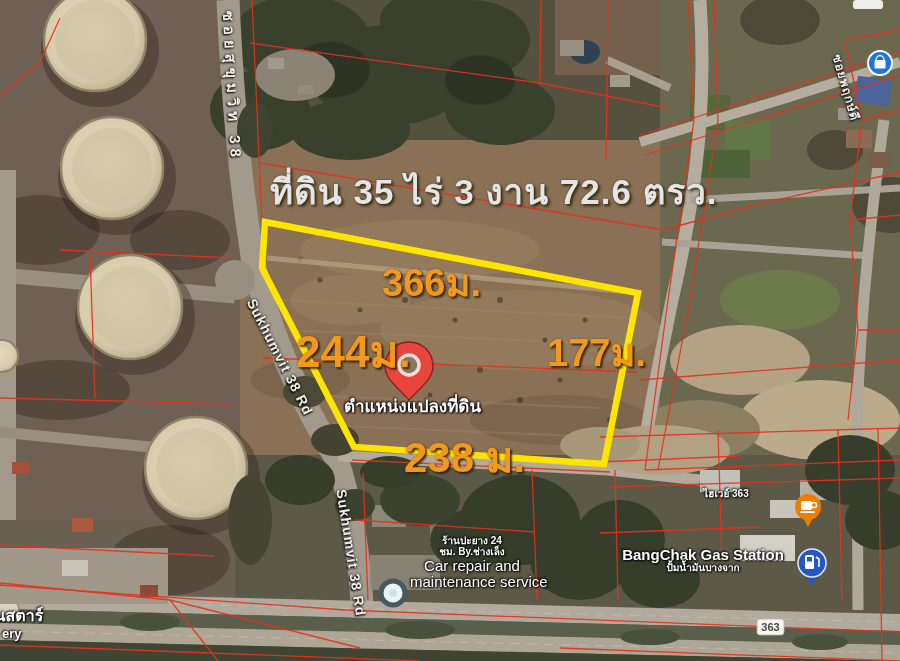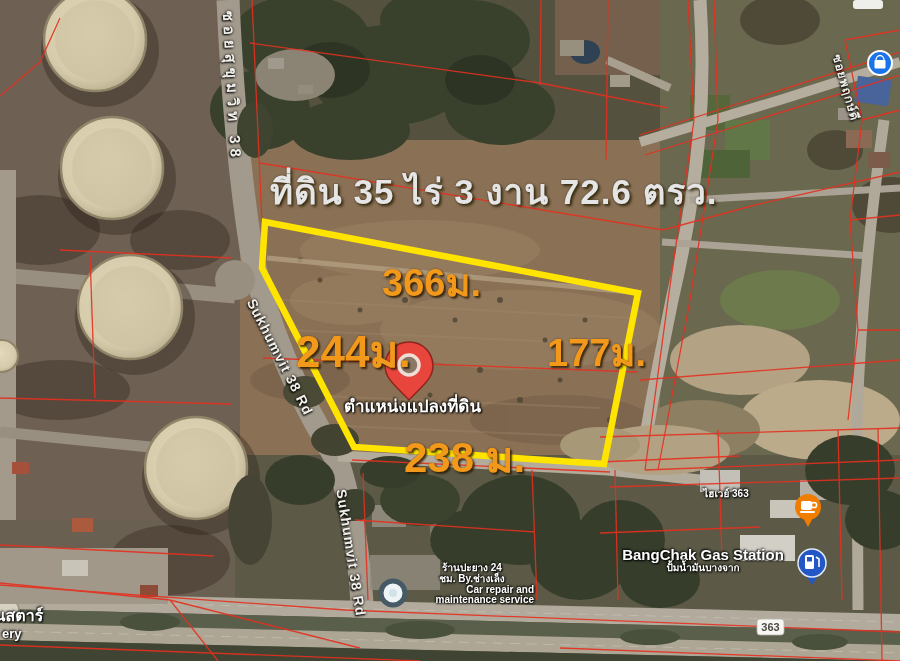--- a/index.html
+++ b/index.html
@@ -9,21 +9,21 @@
   .lbl{position:absolute;white-space:nowrap;font-weight:bold;pointer-events:none;}
   .dim{color:#f2991b;text-shadow:2px 2px 2px rgba(40,25,0,.8),0 0 2px rgba(60,40,0,.6);}
   .title{color:#e5e5e5;font-size:35px;letter-spacing:1px;
          text-shadow:2px 2px 3px rgba(40,30,0,.85),0 0 2px rgba(0,0,0,.5);}
   .white{color:#fff;text-shadow:0 0 3px #000,1px 1px 2px #000,-1px -1px 2px rgba(0,0,0,.7);}
   .road-lbl{color:#f2f0ea;font-size:14px;letter-spacing:1px;
             text-shadow:0 0 3px #000,1px 1px 2px #000;}
   .poi-text{text-align:center;line-height:1.08;}
   .poi-text .l1{font-size:15px;}
   .poi-text .l2{font-size:10px;}
-  .poi-text .l3{font-size:10px;font-weight:bold;text-align:right;}
+  .poi-text .l3{font-size:15px;font-weight:normal;}
 </style>
 </head>
 <body>
 
 <div class="stage">
 <svg width="900" height="661" viewBox="0 0 900 661">
   <defs>
     <radialGradient id="tankGrad" cx="45%" cy="42%" r="65%">
       <stop offset="0%" stop-color="#e4dabc"></stop>
       <stop offset="70%" stop-color="#d6cbab"></stop>
@@ -322,21 +322,21 @@
   <div class="lbl road-lbl" style="left:349px;top:488px;transform:rotate(81deg);transform-origin:0 0;">Sukhumvit 38 Rd</div>
   <div class="lbl road-lbl" style="left:846px;top:52px;font-size:12px;transform:rotate(74deg);transform-origin:0 0;">ซอยพฤกษ์ดี</div>
 
   <div class="lbl white poi-text" style="left:652px;top:489px;width:148px;">
     <div class="l2">ไฮเวย์ 363</div>
   </div>
   <div class="lbl white poi-text" style="left:606px;top:547px;width:194px;">
     <div class="l1">BangChak Gas Station</div>
     <div class="l2">ปั้มน้ำมันบางจาก</div>
   </div>
-  <div class="lbl white poi-text" style="left:410px;top:563px;width:124px;">
+  <div class="lbl white poi-text" style="left:410px;top:536px;width:124px;">
     <div class="l2">ร้านปะยาง 24</div>
     <div class="l2">ชม. By.ช่างเล็ง</div>
     <div class="l3">Car repair and</div>
     <div class="l3">maintenance service</div>
   </div>
 
   <div class="lbl white" style="left:-16px;top:603px;font-size:16px;">มันสตาร์</div>
   <div class="lbl white" style="left:2px;top:626px;font-size:13px;">ery</div>
 </div>
 

